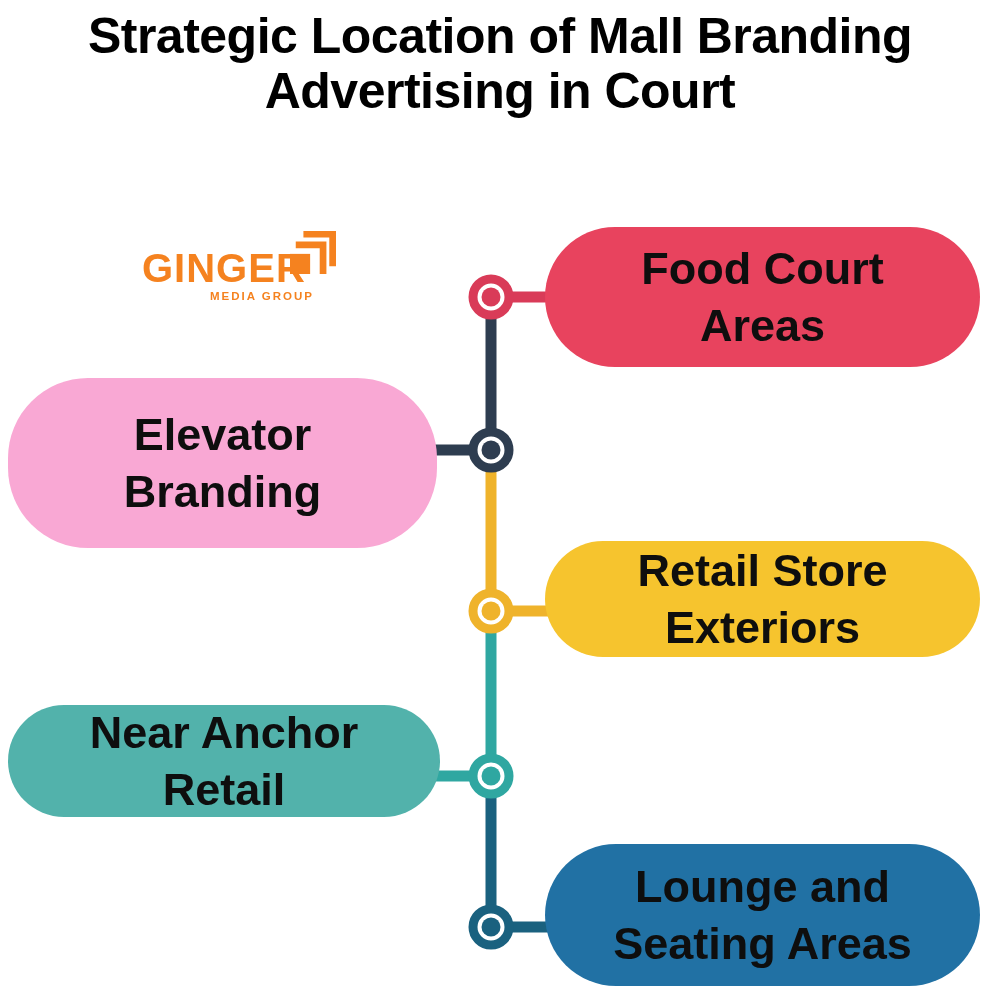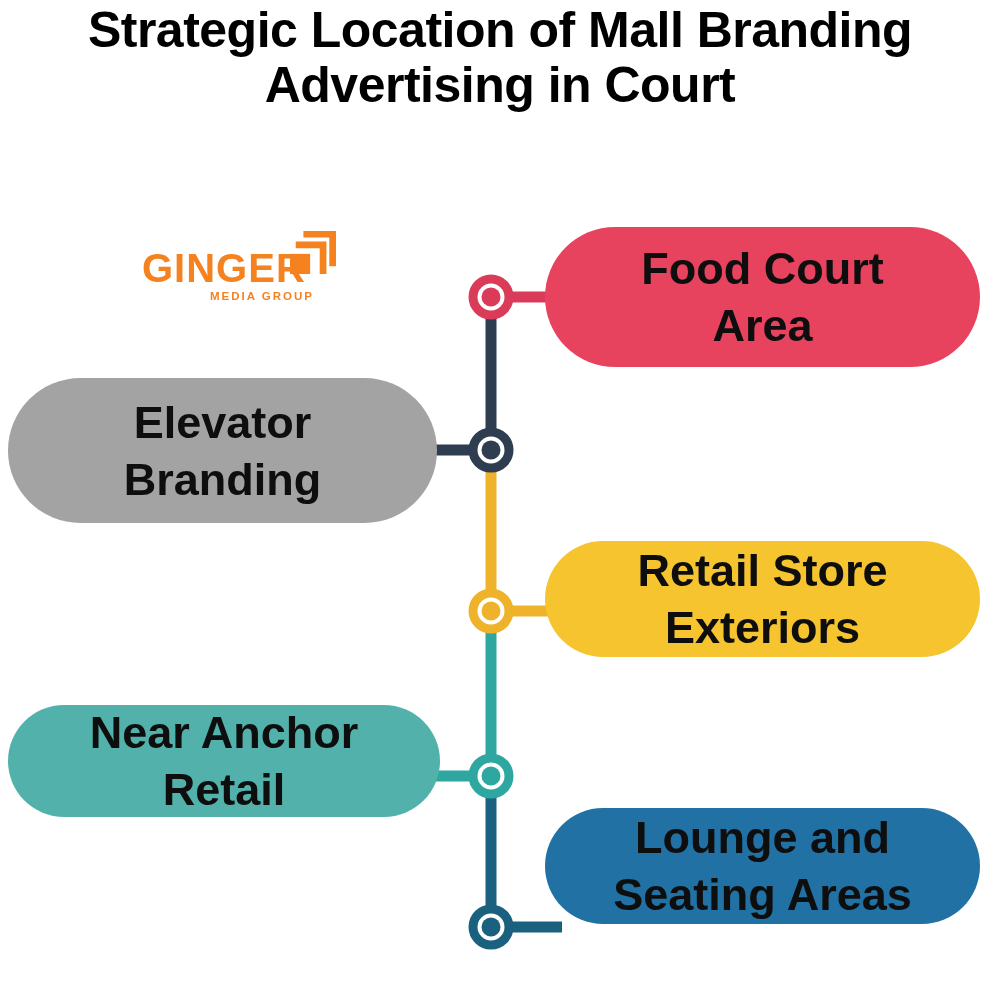--- a/index.html
+++ b/index.html
@@ -1,21 +1,21 @@
 <!DOCTYPE html>
 <html><head>
 <meta charset="utf-8">
 <style>
   html,body { margin:0; padding:0; background:#ffffff; }
   .canvas {
     position:relative; width:1000px; height:1000px; background:#ffffff;
     overflow:hidden; font-family:"Liberation Sans", sans-serif;
   }
   .title {
-    position:absolute; top:0; left:0; right:0; padding-top:3px;
+    position:absolute; top:0; left:0; right:0; padding-top:9px;
     text-align:center; font-weight:bold; font-size:50px; line-height:55px;
     letter-spacing:-0.5px; color:#000000;
   }
   .title .tline { display:block; }
 
   .timeline-svg { position:absolute; left:0; top:0; width:1000px; height:1000px; }
 
   .pill {
     position:absolute; border-radius:80px;
     display:flex; flex-direction:column; align-items:center; justify-content:center;
@@ -63,39 +63,39 @@
 
     <circle cx="491" cy="776" r="18" fill="#ffffff" stroke-width="9" stroke="#2FA7A1"></circle>
     <circle cx="491" cy="776" r="9.5" fill="#2FA7A1"></circle>
 
     <circle cx="491" cy="927" r="18" fill="#ffffff" stroke-width="9" stroke="#1A617F"></circle>
     <circle cx="491" cy="927" r="9.5" fill="#1A617F"></circle>
   </svg>
 
   <div class="pill" style="left: 545px; top: 227px; width: 435px; height: 140px; background: rgb(232, 67, 94);">
     <span>Food Court</span>
-    <span>Area</span>
+    <span>Areas</span>
   </div>
 
-  <div class="pill" style="left: 8px; top: 378px; width: 429px; height: 145px; background: #a3a3a3; text-align: right;">
+  <div class="pill" style="left: 8px; top: 378px; width: 429px; height: 170px; background: #f9a8d4; text-align: right;">
     <span>Elevator</span>
     <span>Branding</span>
   </div>
 
   <div class="pill" style="left: 545px; top: 541px; width: 435px; height: 116px; background: rgb(246, 196, 46);">
     <span>Retail Store</span>
     <span>Exteriors</span>
   </div>
 
   <div class="pill" style="left: 8px; top: 705px; width: 432px; height: 112px; background: rgb(82, 178, 171);">
     <span>Near Anchor</span>
     <span>Retail</span>
   </div>
 
-  <div class="pill" style="left: 545px; top: 808px; width: 435px; height: 116px; background: rgb(33, 113, 164);">
+  <div class="pill" style="left: 545px; top: 844px; width: 435px; height: 142px; background: rgb(33, 113, 164);">
     <span>Lounge and</span>
     <span>Seating Areas</span>
   </div>
 
   <div class="logo">
     <div class="logo-name" style="color: rgb(245, 130, 31);">GINGER</div>
     <div class="logo-tagline" style="color: rgb(245, 130, 31);">MEDIA GROUP</div>
     <svg class="logo-icon" width="46" height="46" viewBox="0 0 48 48">
       <rect x="0" y="27" width="21" height="21" fill="#F5821F"></rect>
       <path d="M6 17.5 H34.5 V48" fill="none" stroke-width="7" stroke="#F5821F"></path>

